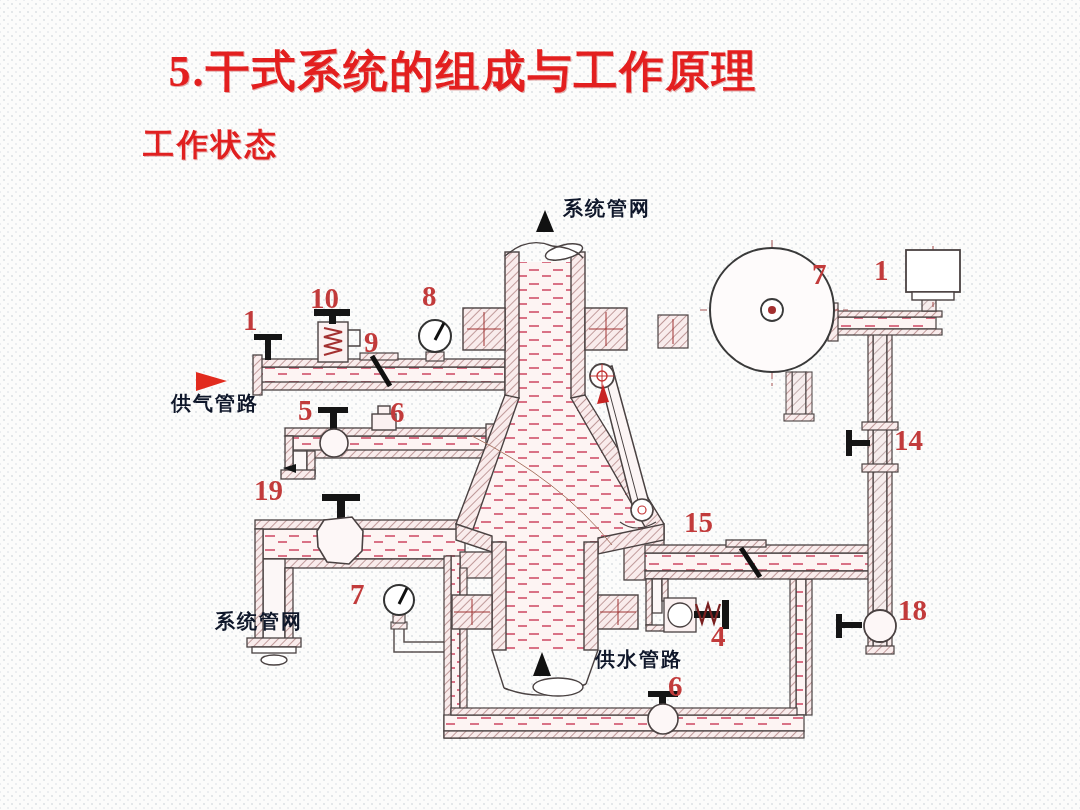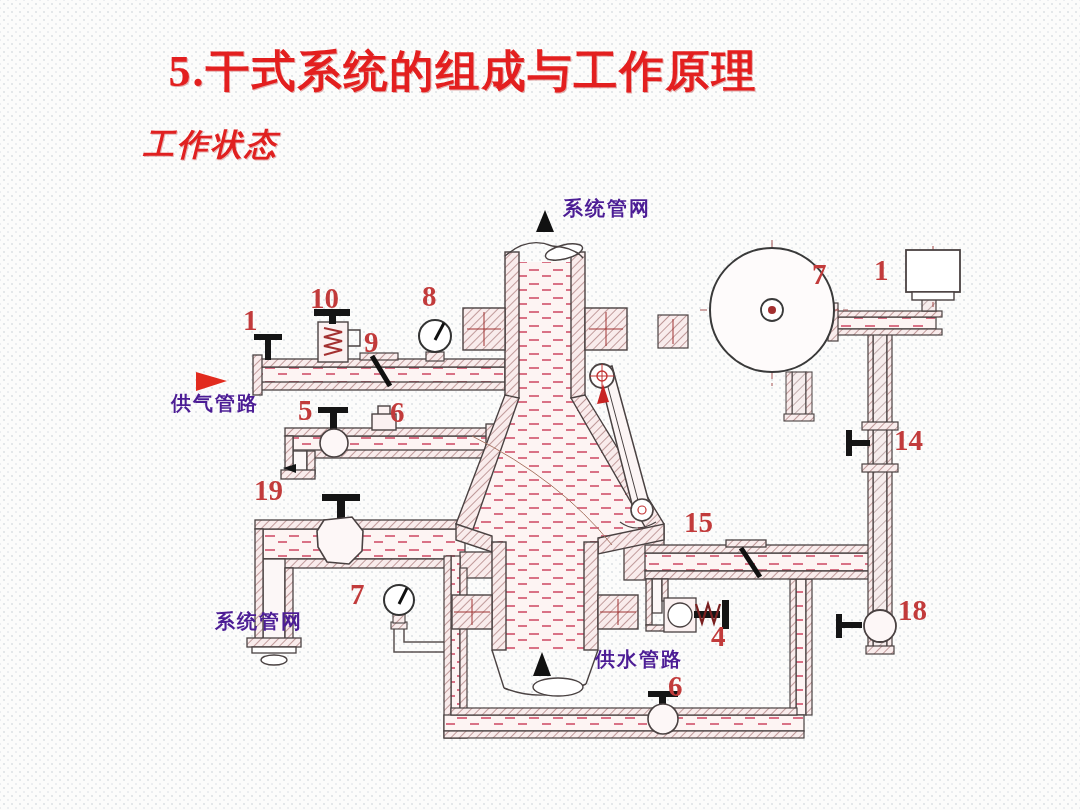--- a/index.html
+++ b/index.html
@@ -14,31 +14,31 @@
     background-position:0 0,4px 4px;
   }
   .title{
     position:absolute;left:0;top:42px;width:870px;text-align:center;
     font-family:"Liberation Serif",serif;font-weight:800;font-size:44px;
     color:#e31f1f;letter-spacing:2px;text-shadow:1px 1px 0 rgba(180,20,20,.35);margin-left:28px;
   }
   .subtitle{
     position:absolute;left:143px;top:124px;
     font-family:"Liberation Serif",serif;font-weight:800;font-size:31px;
-    color:#e02020;letter-spacing:3px;text-shadow:1px 1px 0 rgba(180,20,20,.3);font-style:italic;
+    color:#e02020;letter-spacing:3px;text-shadow:1px 1px 0 rgba(180,20,20,.3);
   }
   .diagram{position:absolute;left:0;top:0;width:1080px;height:810px;}
   svg{position:absolute;left:0;top:0;}
   .pnum{
     position:absolute;font-family:"Liberation Serif",serif;
     font-size:29px;font-weight:600;color:#c23b3b;line-height:1;
   }
   .flabel{
     position:absolute;font-family:"Liberation Serif",serif;
-    font-size:20px;font-weight:700;color:#4c1d95;letter-spacing:2px;line-height:1;
+    font-size:20px;font-weight:700;color:#0f172a;letter-spacing:2px;line-height:1;
   }
 </style>
 </head>
 <body>
 
 <div class="slide">
   <div class="title">5.干式系统的组成与工作原理</div>
   <div class="subtitle">工作状态</div>
 
   <div class="diagram">

